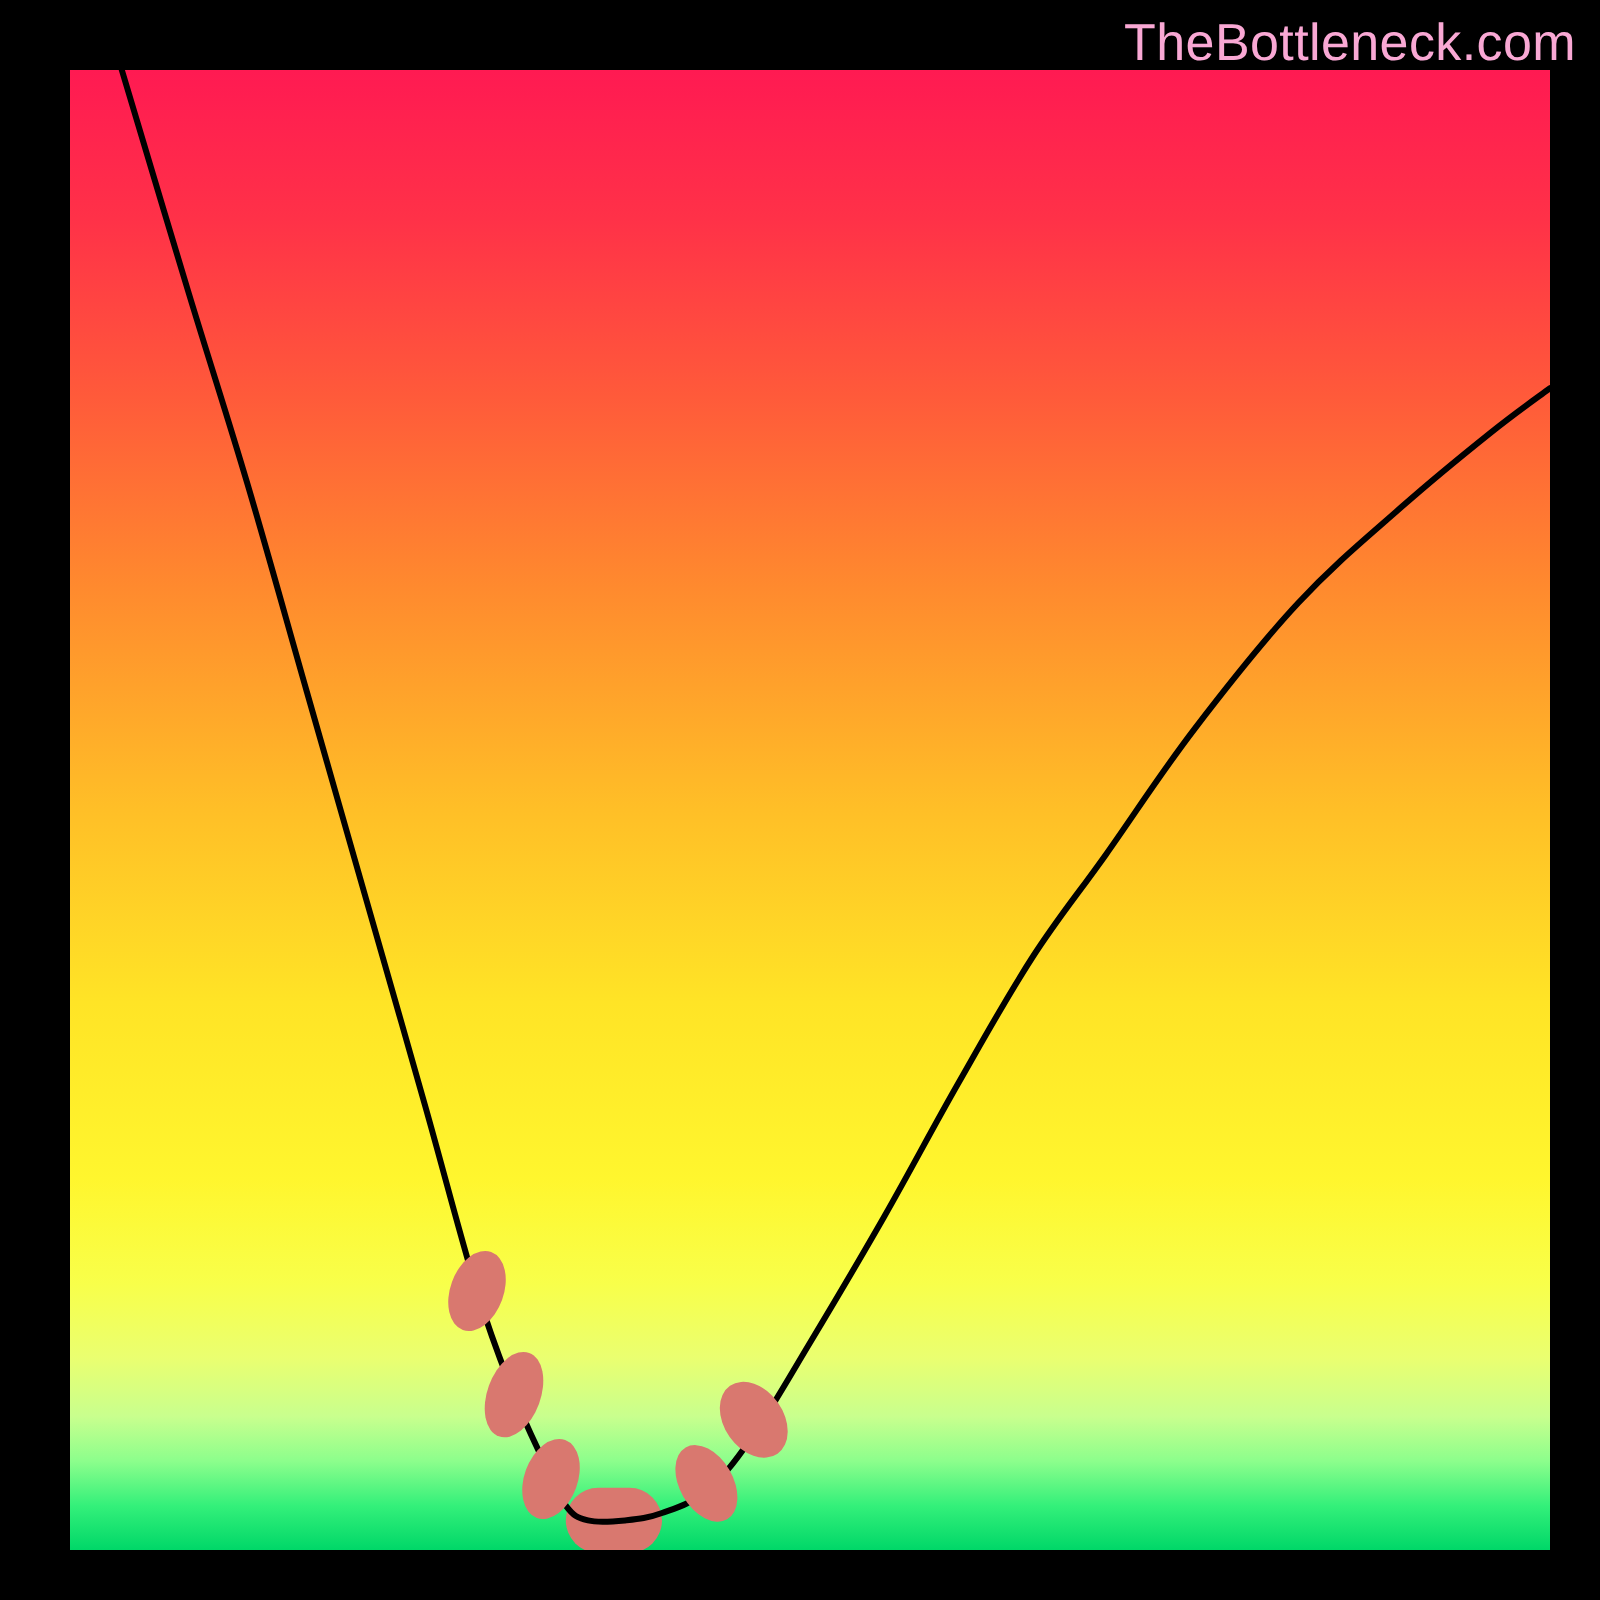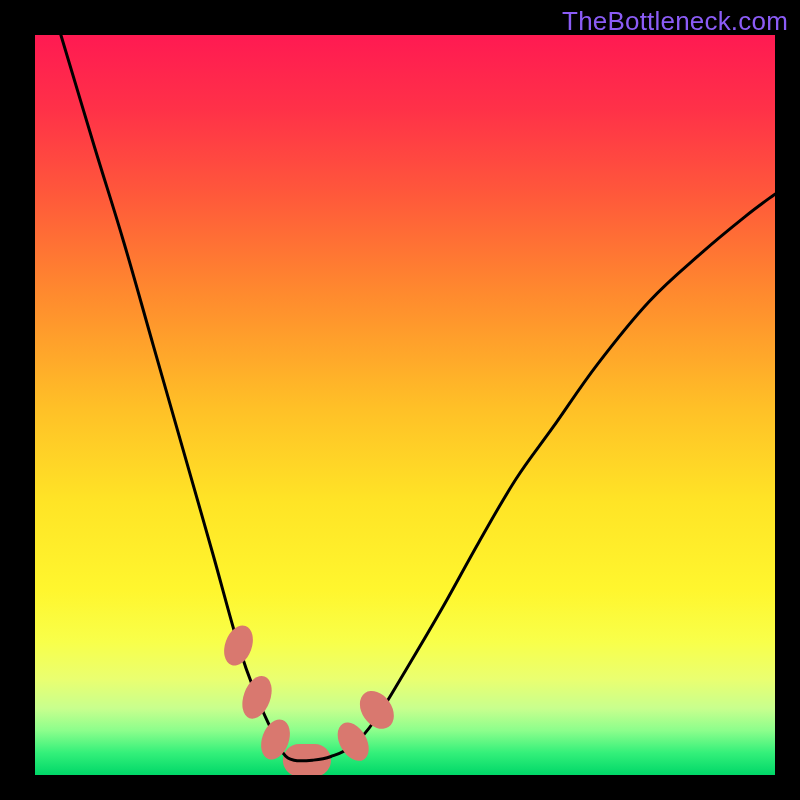--- a/index.html
+++ b/index.html
@@ -33,21 +33,21 @@
   .curve-layer {
     position: absolute;
     inset: 0;
   }
   .watermark {
     position: absolute;
     top: 6px;
     right: 12px;
     font-family: Arial, Helvetica, sans-serif;
     font-size: 26px;
-    color: #8b5cf6;
+    color: #f9a8d4;
     letter-spacing: 0.2px;
   }
 </style>
 </head>
 <body>
 
 <div class="frame">
   <div class="plot">
     <svg class="gradient" viewBox="0 0 740 740" preserveAspectRatio="none">
       <defs>

